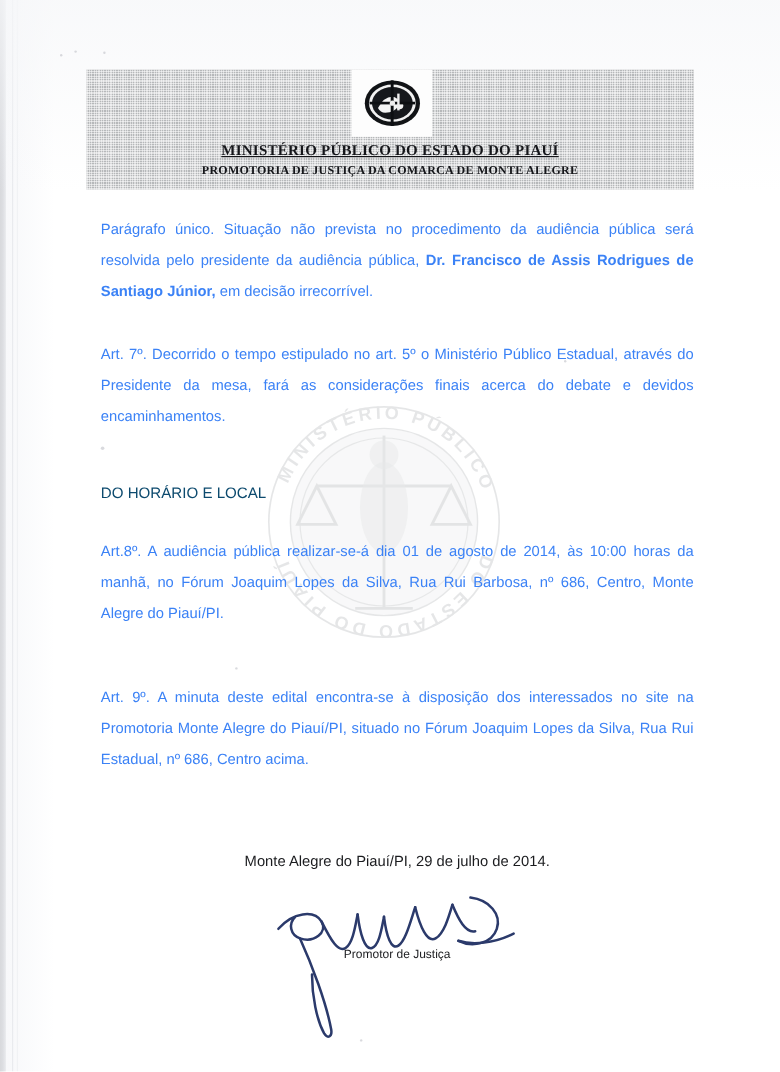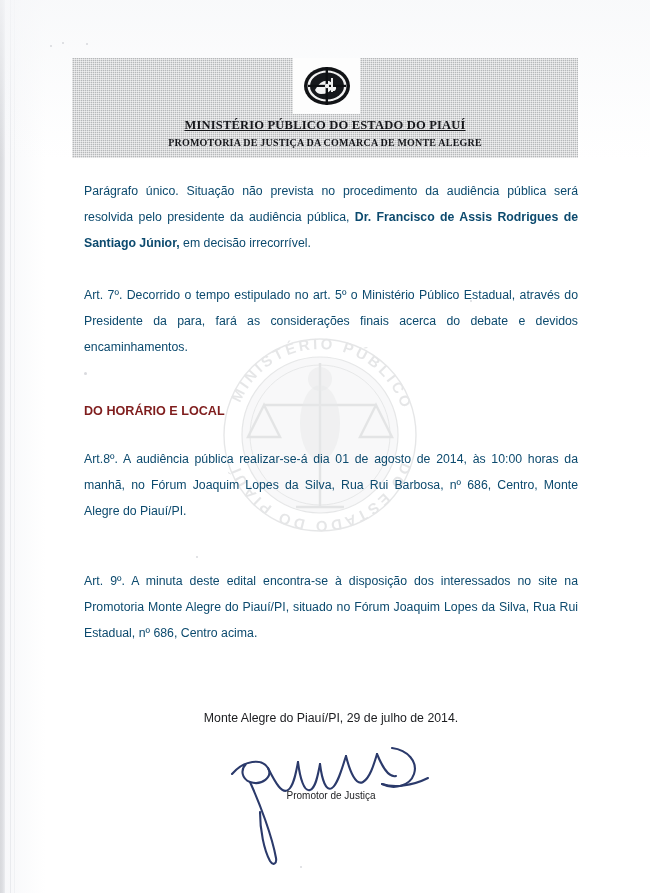--- a/index.html
+++ b/index.html
@@ -115,35 +115,35 @@
     left: 84px;
     top: 178px;
     width: 494px;
   }
   p.body-text {
     margin: 0;
     font-size: 12.3px;
     line-height: 26px;
     text-align: justify;
     text-justify: inter-word;
-    color: #0c4a6e;
+    color: #3b82f6;
     position: relative;
     z-index: 2;
   }
   p.body-text b { font-weight: bold; }
   .gap-lg { height: 26px; }
   .gap-md { height: 22px; }
   .gap-sm { height: 12px; }
 
   h2.section-heading {
     margin: 0;
     font-size: 12.6px;
     line-height: 26px;
-    font-weight: bold;
-    color: #7f1d1d;
+    font-weight: normal;
+    color: #0c4a6e;
     position: relative;
     z-index: 2;
   }
 
   
   .sign-block {
     position: absolute;
     left: 84px;
     top: 708px;
     width: 494px;
@@ -240,21 +240,21 @@
     <div class="header-line header-line-1">MINISTÉRIO PÚBLICO DO ESTADO DO PIAUÍ</div>
     <div class="header-line header-line-2">PROMOTORIA DE JUSTIÇA DA COMARCA DE MONTE ALEGRE</div>
   </div>
 
   <div class="content">
 
     <p class="body-text"><span>Parágrafo único. Situação não prevista no procedimento da audiência pública será resolvida pelo presidente da audiência pública, </span><b>Dr. Francisco de Assis Rodrigues de Santiago Júnior,</b><span> em decisão irrecorrível.</span></p>
 
     <div class="gap-lg"></div>
 
-    <p class="body-text">Art. 7º. Decorrido o tempo estipulado no art. 5º o Ministério Público Estadual, através do Presidente da para, fará as considerações finais acerca do debate e devidos encaminhamentos.</p>
+    <p class="body-text">Art. 7º. Decorrido o tempo estipulado no art. 5º o Ministério Público Estadual, através do Presidente da mesa, fará as considerações finais acerca do debate e devidos encaminhamentos.</p>
 
     <div class="gap-sm"></div>
 
 
     <div class="gap-lg"></div>
 
     <h2 class="section-heading">DO HORÁRIO E LOCAL</h2>
 
     <div class="gap-md"></div>
 

